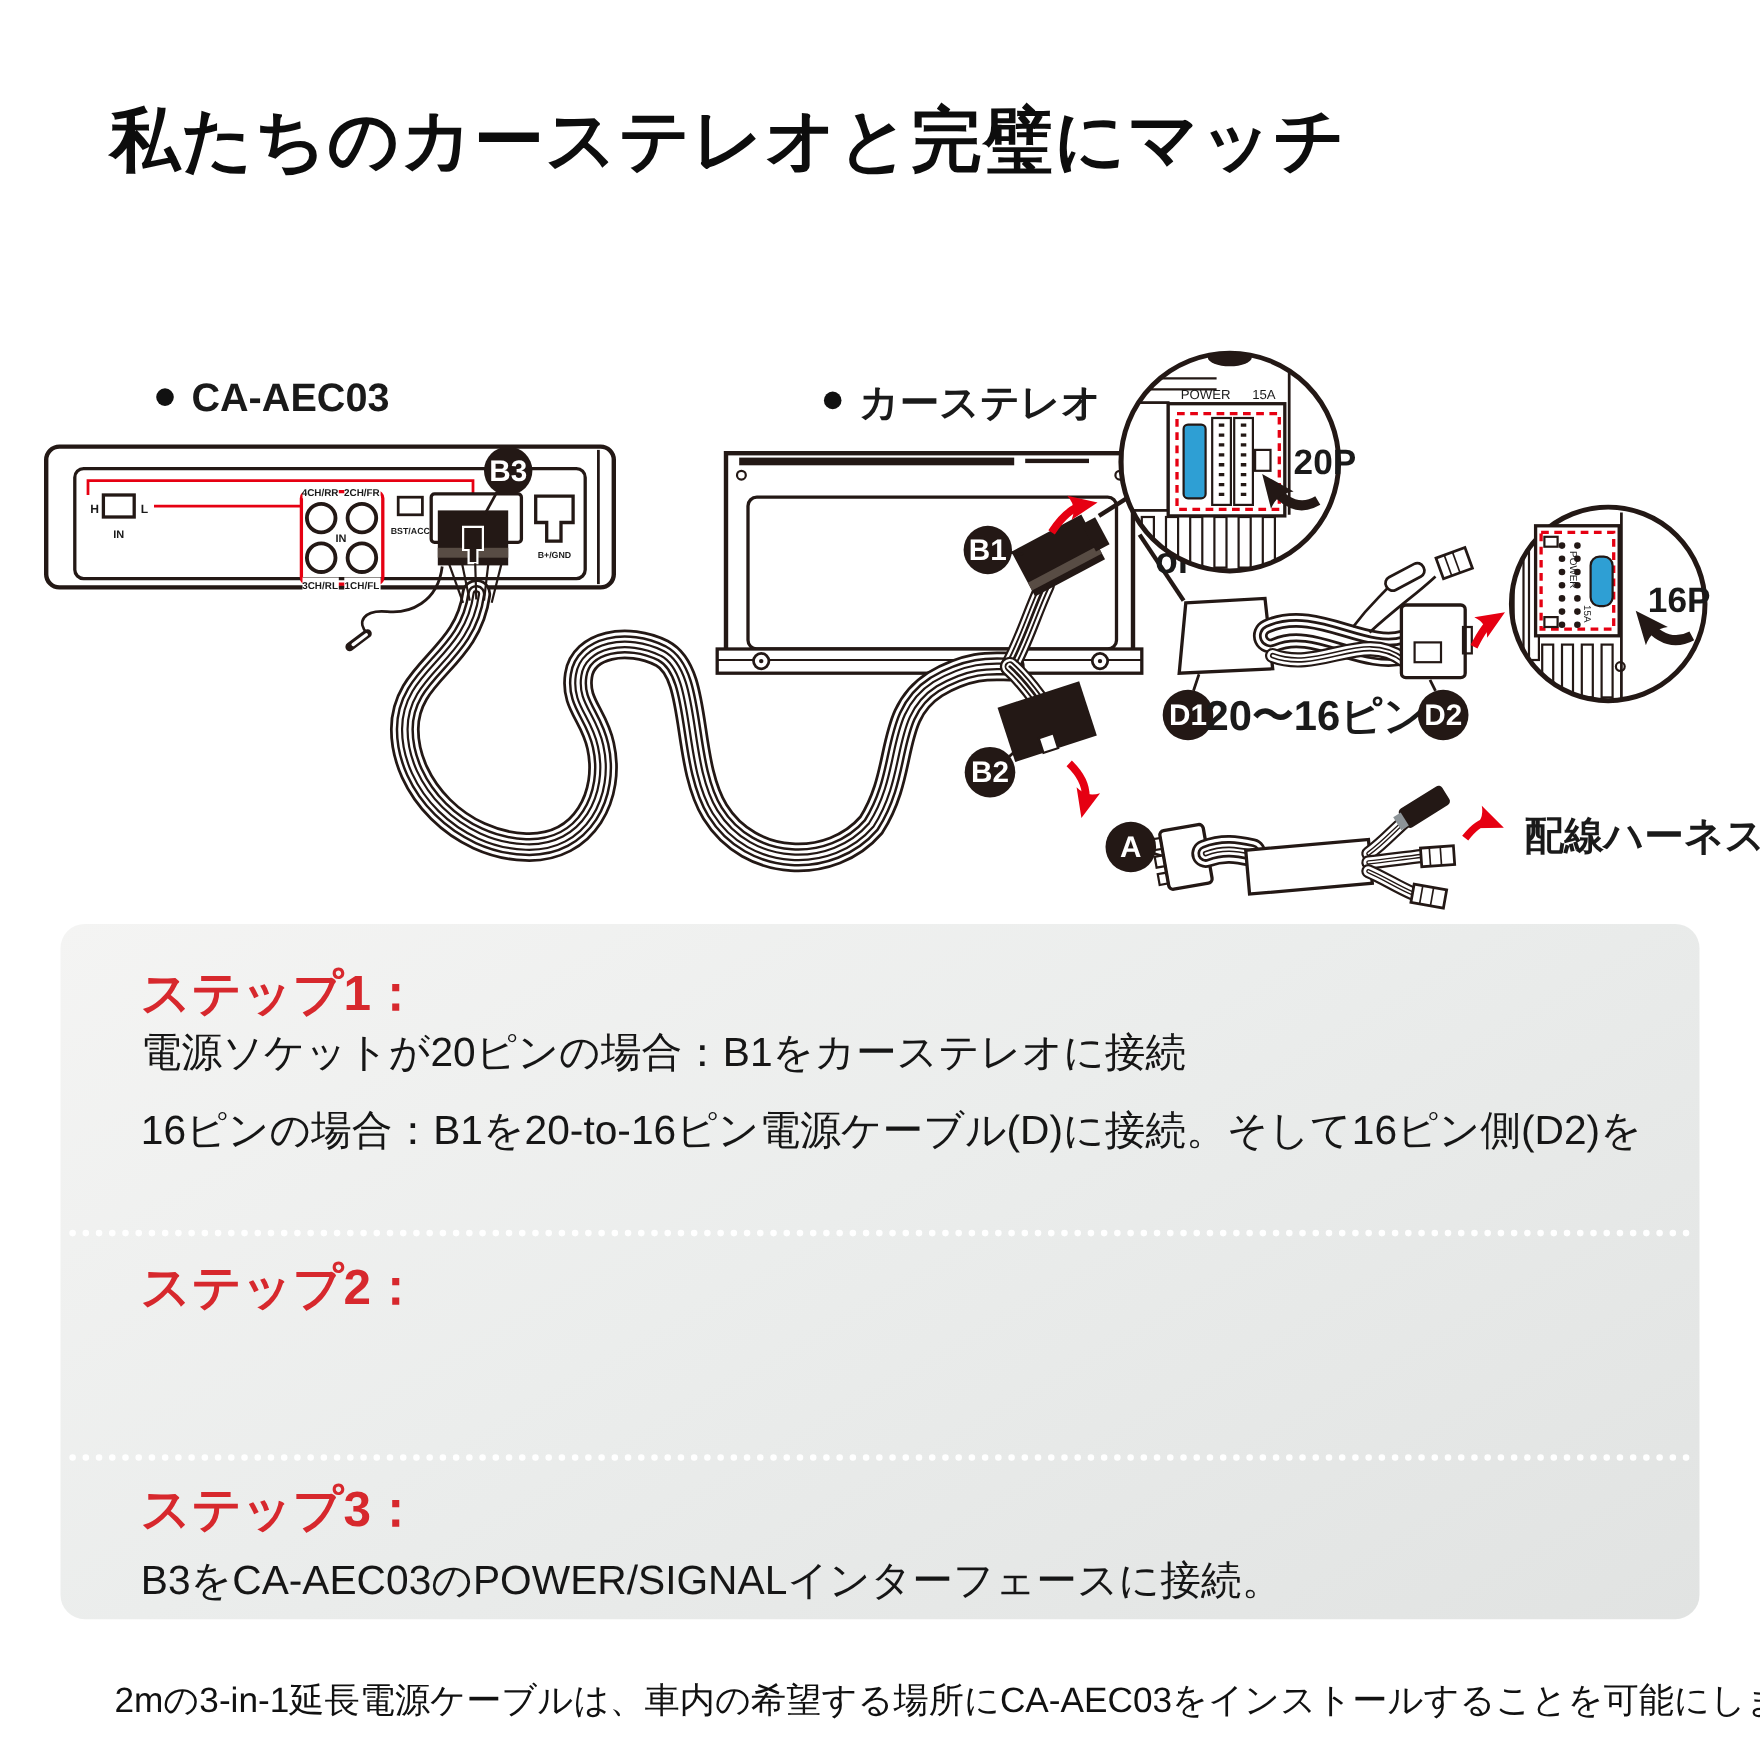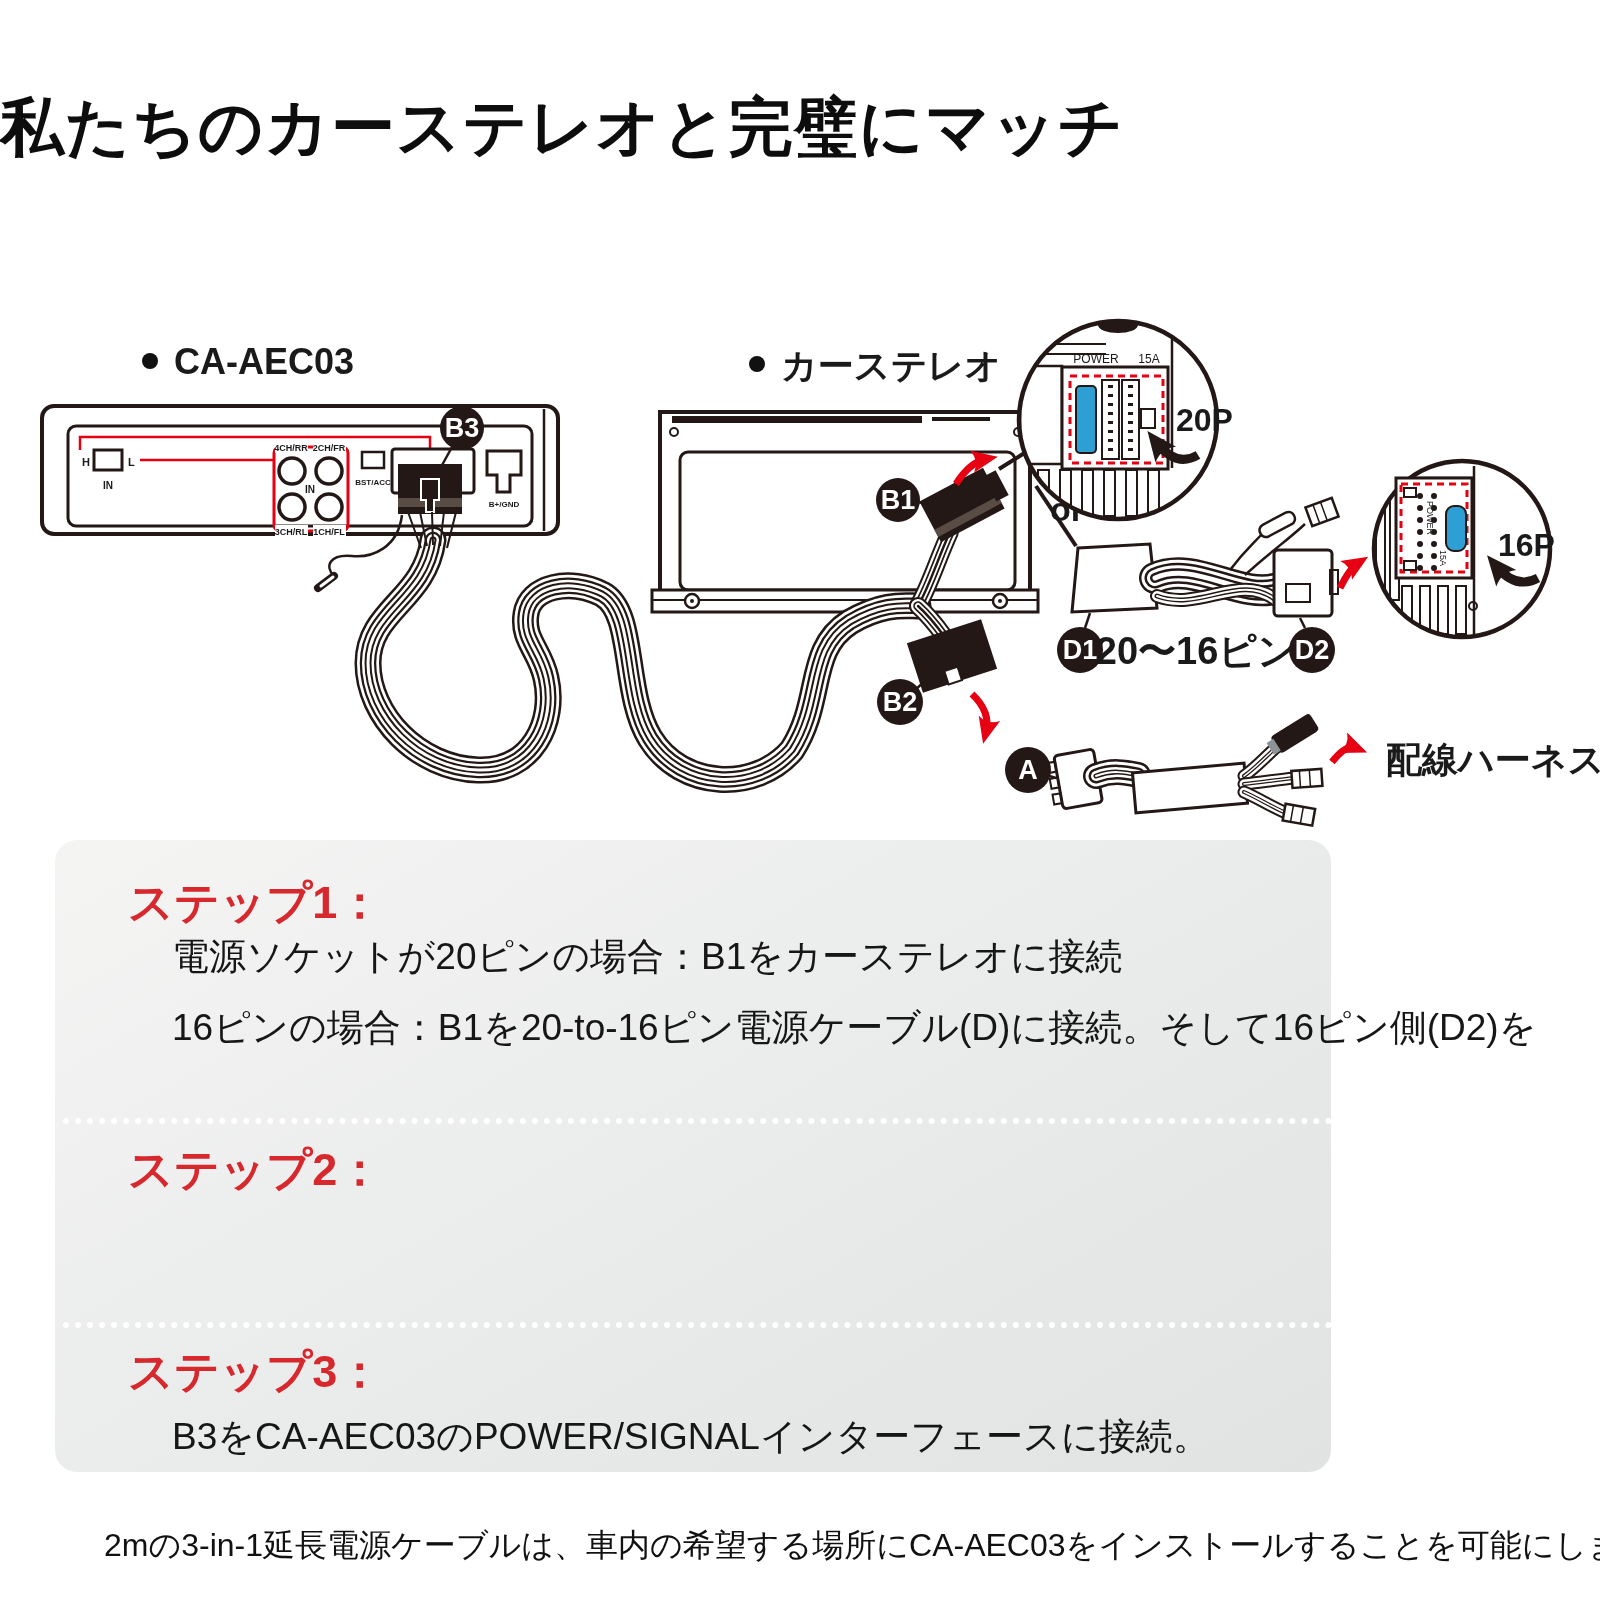--- a/index.html
+++ b/index.html
@@ -2,38 +2,38 @@
 <html><head>
 <meta charset="utf-8">
 <style>
   html,body{margin:0;padding:0;}
   body{
     width:1600px;height:1600px;position:relative;overflow:hidden;
     background:#ffffff;color:#111;
     font-family:"Liberation Sans",sans-serif;
   }
   .title{
-    position:absolute;left:0;top:88px;width:1324px;
+    position:absolute;left:0;top:88px;width:1324px;text-align:center;
     font-size:64px;font-weight:900;color:#0d0d0d;line-height:1.24;letter-spacing:1px;
   }
   svg.diagram{position:absolute;left:0;top:0;}
   svg text{fill:#1a1a1a;}
   .k{stroke:#231815;fill:none;}
   .kw{stroke:#231815;fill:#ffffff;}
   .kd{fill:#231815;stroke:none;}
   .red{stroke:#e60012;fill:none;}
   .badge circle{fill:#231815;}
   .badge text{fill:#ffffff;font-weight:bold;font-size:27px;text-anchor:middle;}
   .stepsbox{
-    position:absolute;left:55px;top:840px;width:1276px;height:632px;
+    position:absolute;left:55px;top:840px;width:1490px;height:632px;
     border-radius:22px;
     background:linear-gradient(150deg,#f4f4f3 0%,#ebedec 45%,#e1e3e2 100%);
   }
   .step-heading{position:absolute;left:73px;font-size:45px;font-weight:bold;color:#d7282d;white-space:nowrap;}
-  .step-line{position:absolute;left:73px;font-size:37px;font-weight:500;color:#161616;white-space:nowrap;margin-left:44px;}
+  .step-line{position:absolute;left:73px;font-size:37px;font-weight:500;color:#161616;white-space:nowrap;}
   .divider{position:absolute;left:8px;width:1474px;height:0;border-top:6px dotted #ffffff;}
   .footer{position:absolute;left:104px;top:1524px;width:1460px;font-size:32px;font-weight:500;color:#111;white-space:nowrap;}
 </style>
 </head>
 <body>
 
 <div class="title">
   <div>私たちのカーステレオと完璧にマッチ</div>
 </div>
 

